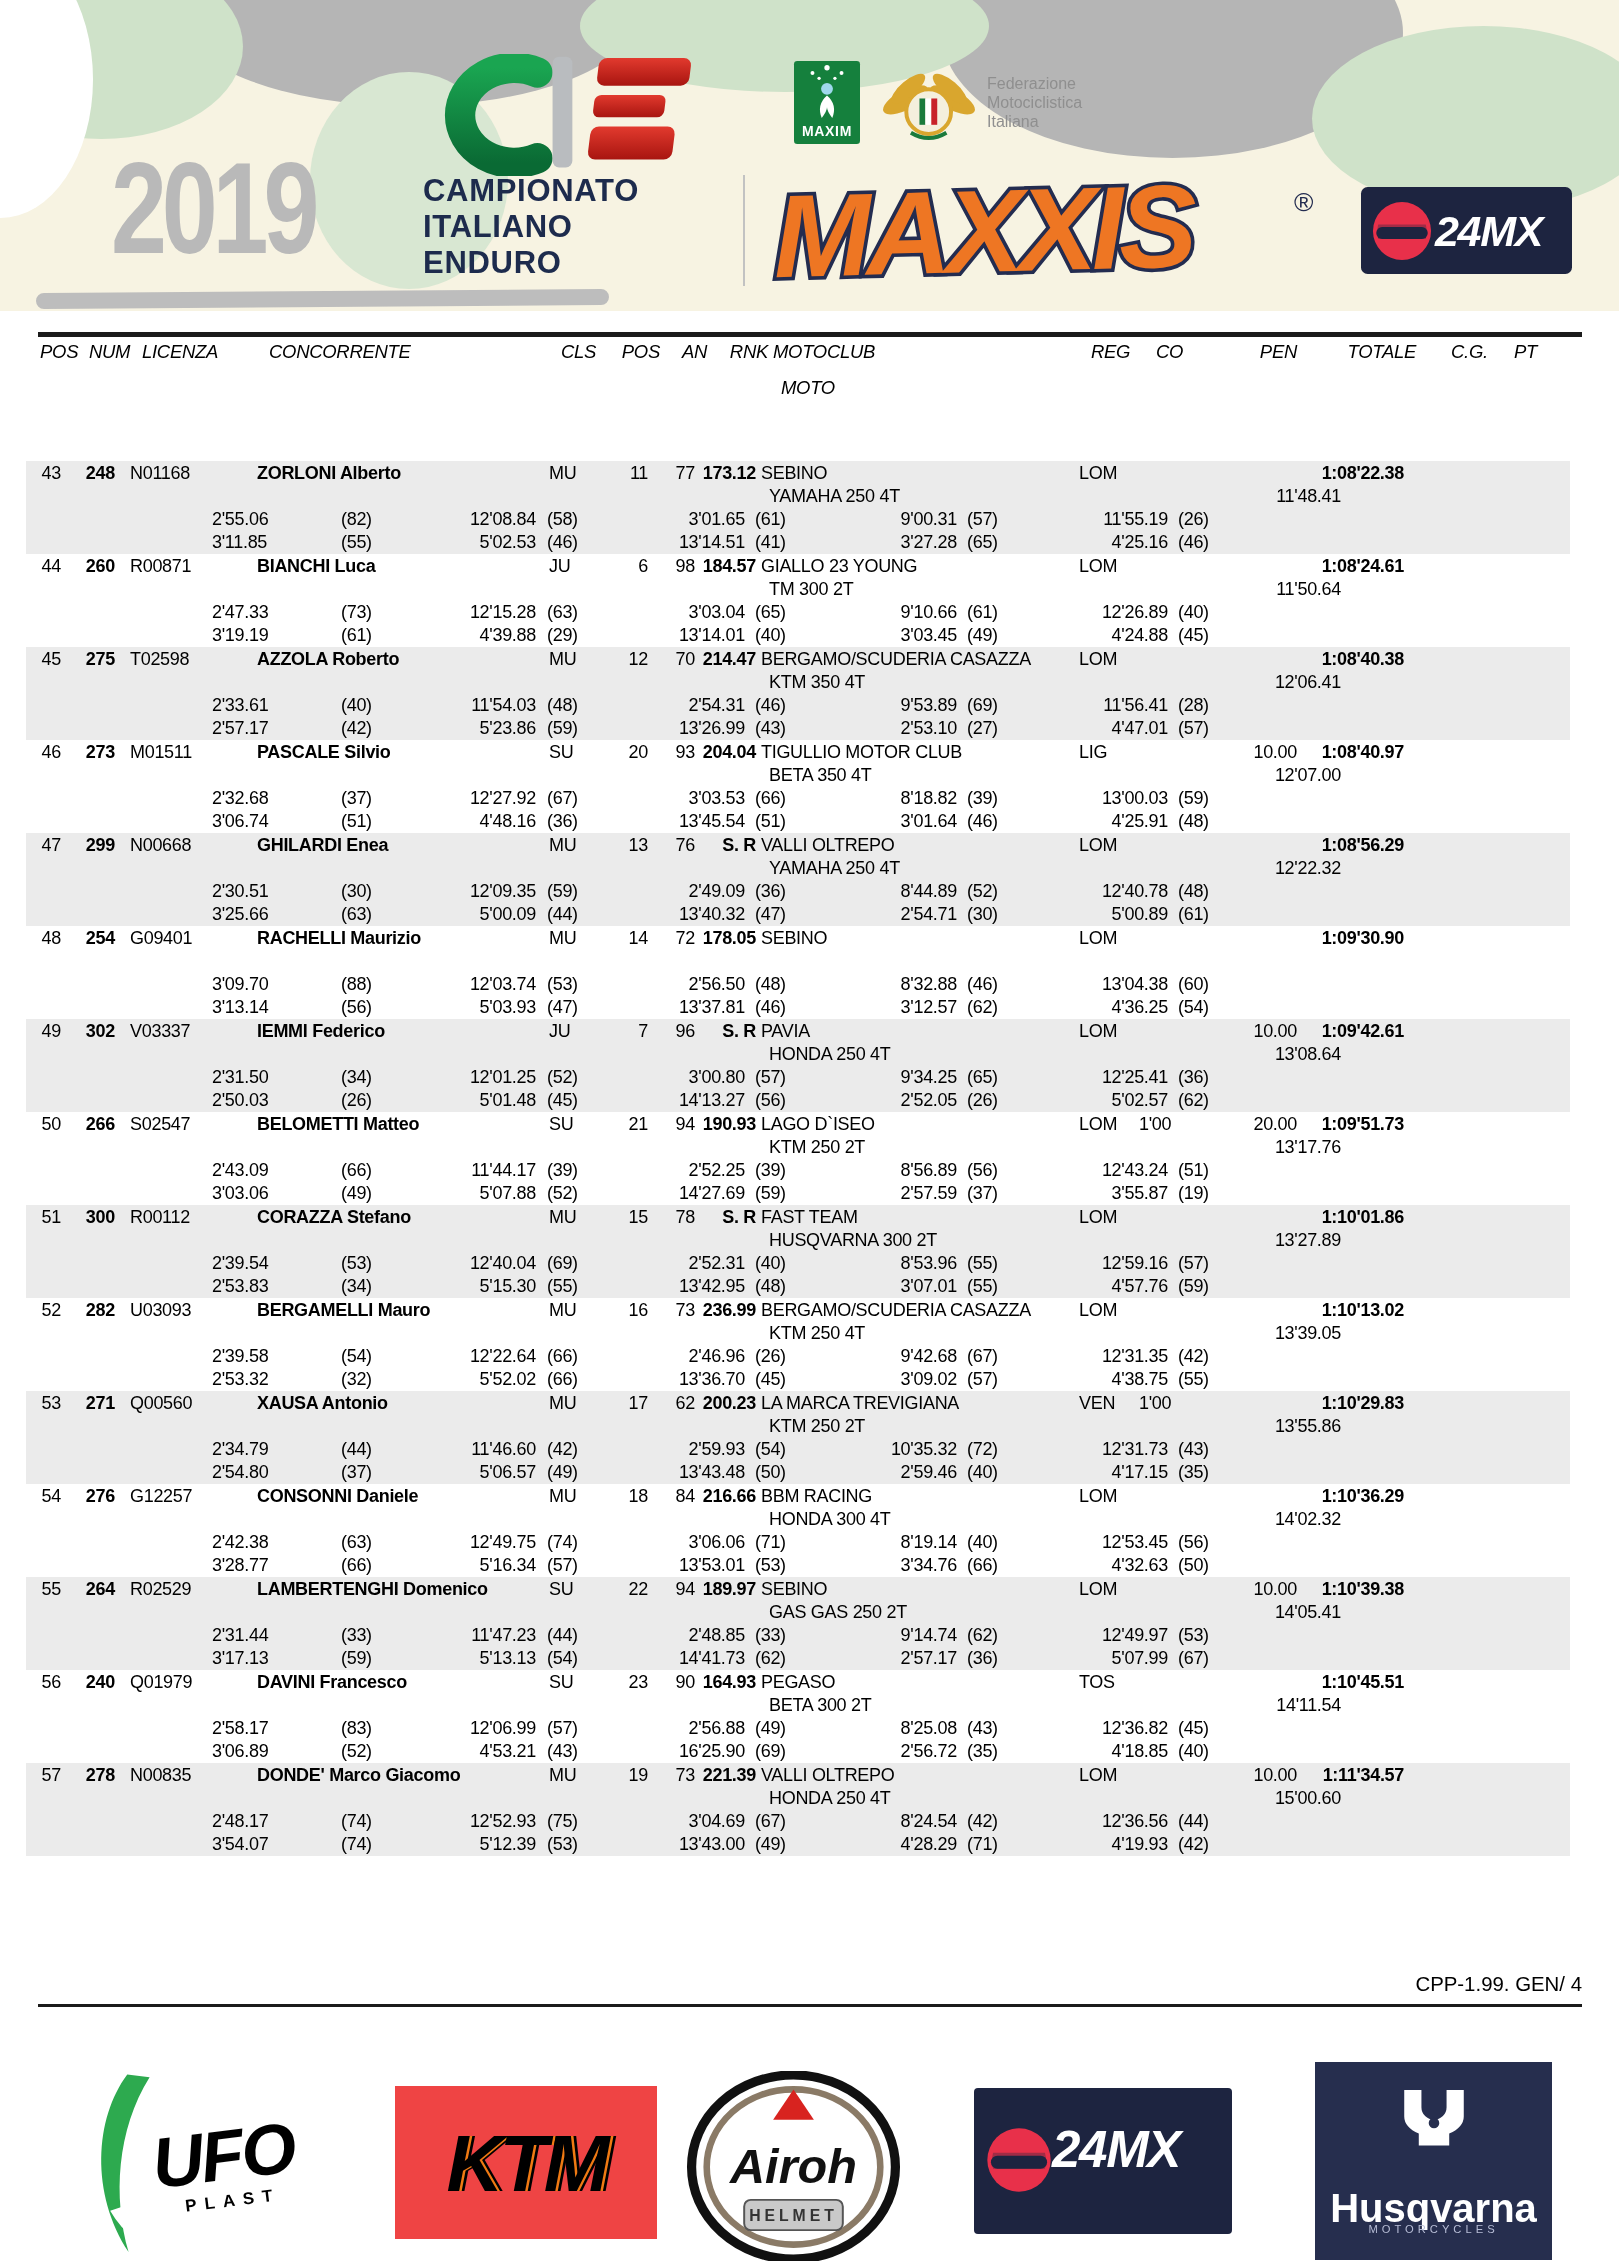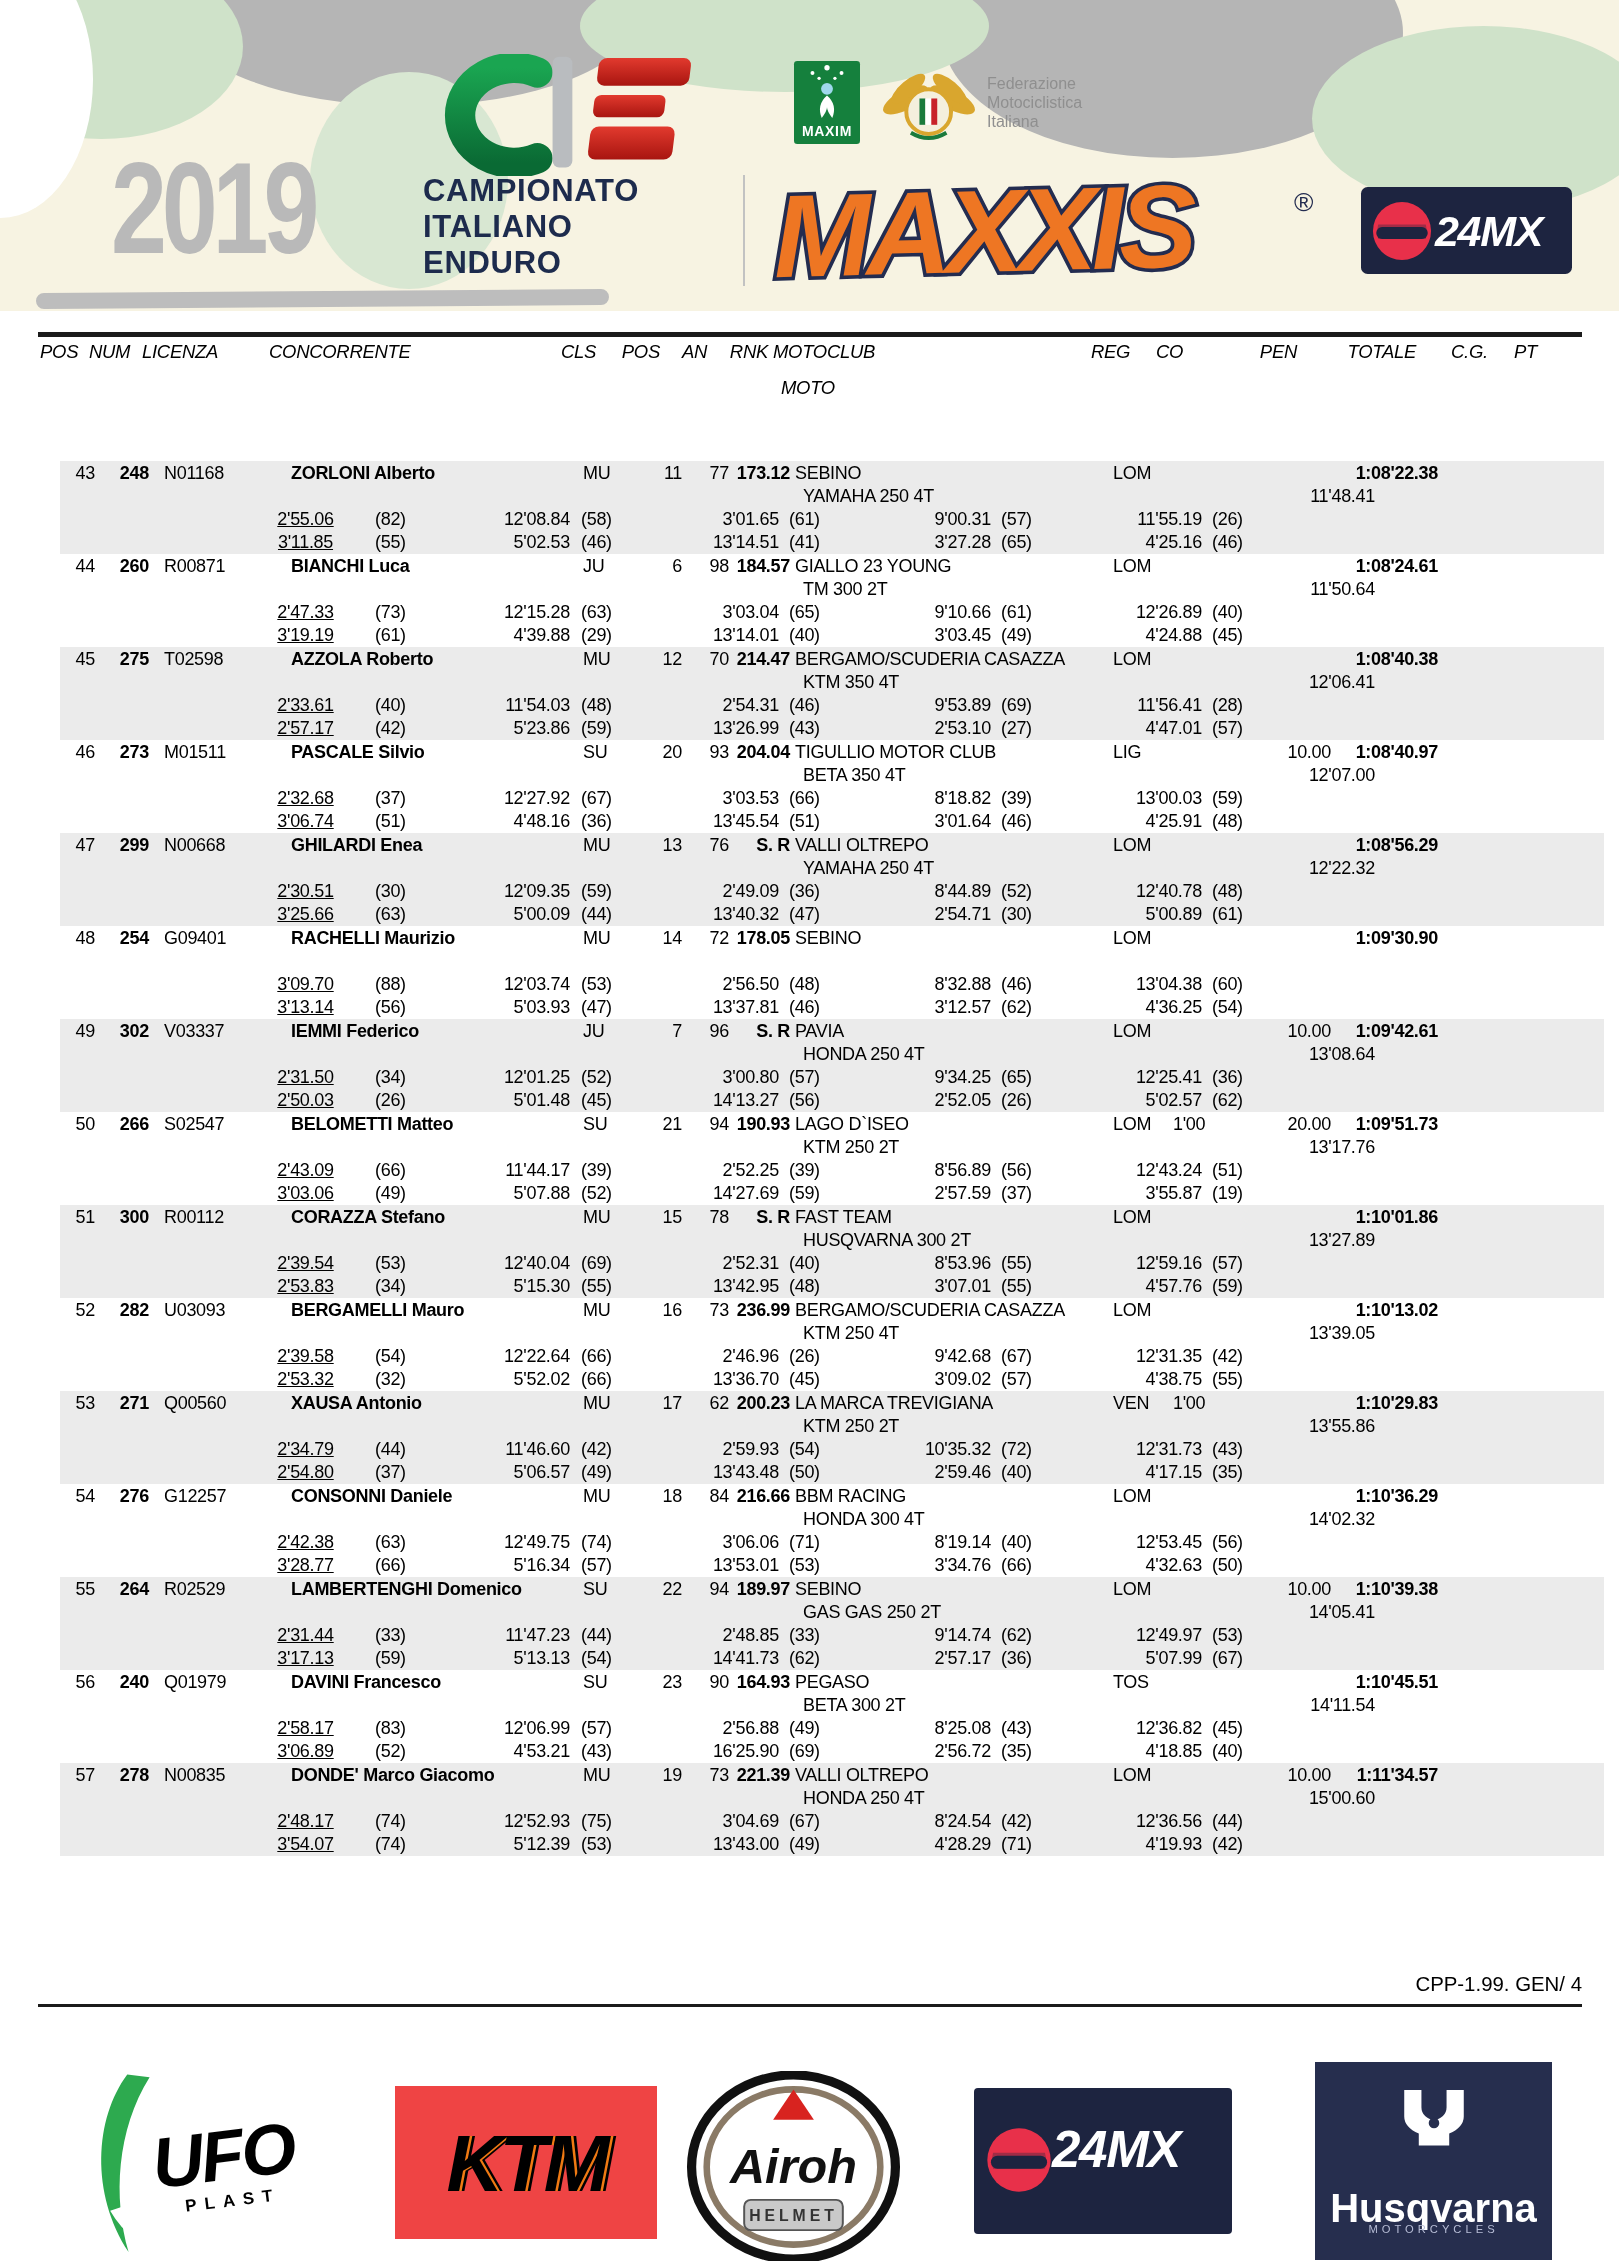--- a/index.html
+++ b/index.html
@@ -43,42 +43,42 @@
   .rule-bottom{position:absolute;left:38px;top:2004px;width:1544px;height:3.3px;background:#1b1b1b;}
 
   
   .thead{position:absolute;left:38px;top:341px;width:1544px;font-style:italic;font-size:18.5px;
          letter-spacing:-0.3px;}
   .thead .cell{position:absolute;top:0;white-space:nowrap;}
   .h-moto{top:36px !important;}
 
   
   .rows{position:absolute;left:0;top:461px;width:1620px;}
-  .row-block{position:relative;height:93px;margin-left:60px;width:1544px;font-size:18px;
+  .row-block{position:relative;height:93px;margin-left:26px;width:1544px;font-size:18px;
              letter-spacing:-0.3px;}
   .row-block.shaded{background:#ebebeb;}
   .rl{position:absolute;left:0;width:100%;height:23px;}
   .rl1{top:2px}.rl2{top:25px}.rl3{top:48px}.rl4{top:71px}
   .cell{position:absolute;top:0;white-space:nowrap;}
   .f-pos{left:0;width:35px;text-align:right;}
   .f-num{left:40px;width:49px;text-align:right;font-weight:bold;}
   .f-lic{left:104px;}
   .f-name{left:231px;font-weight:bold;}
   .f-cls{left:523px;}
   .f-cpos{left:560px;width:62px;text-align:right;}
   .f-an{left:626px;width:43px;text-align:right;}
   .f-rnk{left:672px;width:58px;text-align:right;font-weight:bold;}
   .f-club{left:735px;}
   .f-reg{left:1053px;}
   .f-co{left:1113px;}
   .f-pen{left:1180px;width:91px;text-align:right;}
   .f-tot{left:1246px;width:132px;text-align:right;font-weight:bold;}
   .f-moto{left:743px;}
   .f-tot2{left:1183px;width:132px;text-align:right;}
-  .c-t1{left:186px;width:119px;text-align:center;text-decoration:underline;}
+  .c-t1{left:186px;width:119px;text-align:left;}
   .c-r1{left:315px;width:56px;}
   .c-t2{left:378px;width:132px;text-align:right;}
   .c-r2{left:521px;width:56px;}
   .c-t3{left:587px;width:132px;text-align:right;}
   .c-r3{left:729px;width:56px;}
   .c-t4{left:799px;width:132px;text-align:right;}
   .c-r4{left:941px;width:56px;}
   .c-t5{left:1010px;width:132px;text-align:right;}
   .c-r5{left:1152px;width:56px;}
 

